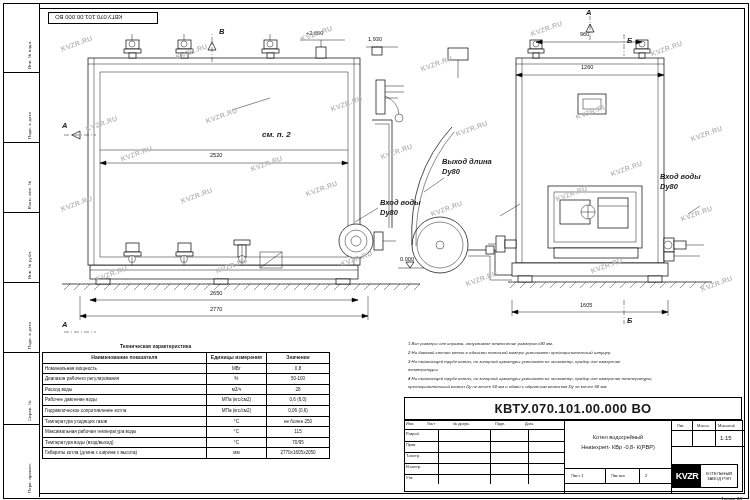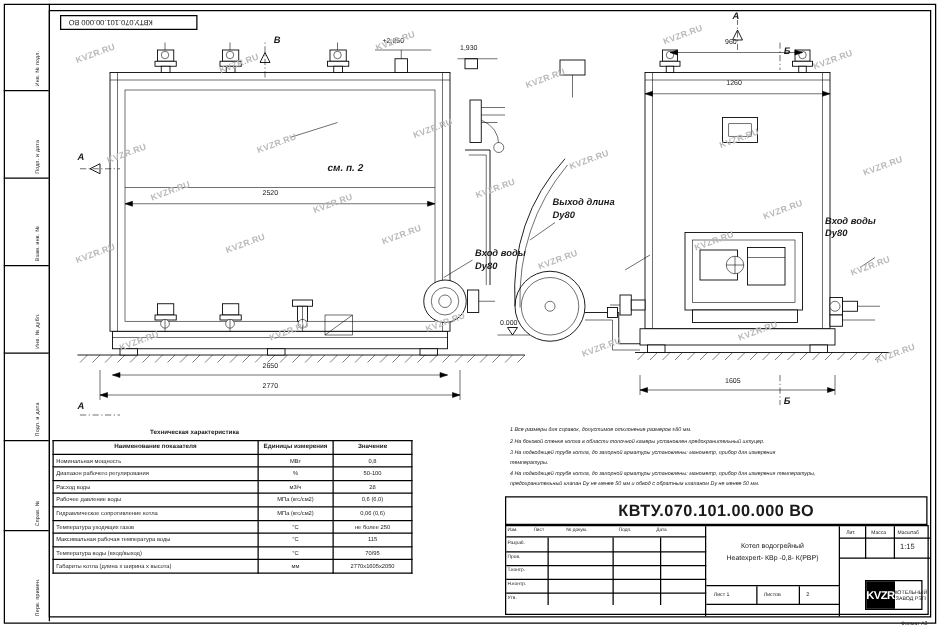--- a/index.html
+++ b/index.html
@@ -22,21 +22,21 @@
   .note{position:absolute;font-size:4.3px;white-space:nowrap;font-style:italic;}
   .wm{position:absolute;font-size:7px;color:#b9b9b9;font-weight:bold;transform:rotate(-20deg);transform-origin:center;pointer-events:none;letter-spacing:.3px;}
   
   .spec{position:absolute;left:42px;top:352px;width:288px;border-collapse:collapse;font-size:4.6px;}
   .spec td{border:.5px solid #000;padding:0 2px;height:9.6px;line-height:9.6px;}
   .spec .hdr{text-align:center;font-size:5px;font-weight:bold;}
   .spec .c{text-align:center;}
   
   .tb{position:absolute;left:404px;top:420px;width:339px;height:72px;border:1px solid #000;box-sizing:border-box;}
   .big-code{position:absolute;left:404px;top:397px;width:338px;height:23px;border:1px solid #000;box-sizing:border-box;display:flex;align-items:center;justify-content:center;font-size:13px;font-weight:bold;letter-spacing:.4px;}
-  .logo{position:absolute;right:4px;bottom:3px;width:46px;height:24px;border:1px solid #000;box-sizing:border-box;display:flex;}
+  .logo{position:absolute;right:4px;bottom:3px;width:66px;height:24px;border:1px solid #000;box-sizing:border-box;display:flex;}
   .logo .mark{width:28px;background:#000;color:#fff;font-size:9px;font-weight:bold;display:flex;align-items:center;justify-content:center;letter-spacing:-.5px;}
   .logo .txt{flex:1;font-size:4.2px;display:flex;flex-direction:column;align-items:center;justify-content:center;line-height:1.25;}
   .codebox{position:absolute;left:48px;top:12px;width:110px;height:12px;border:1px solid #000;box-sizing:border-box;}
   .codebox span{position:absolute;left:6px;top:1px;font-size:6px;transform:rotate(180deg);transform-origin:center;}
 </style>
 </head>
 <body>
 
 <div id="sheet">
 

